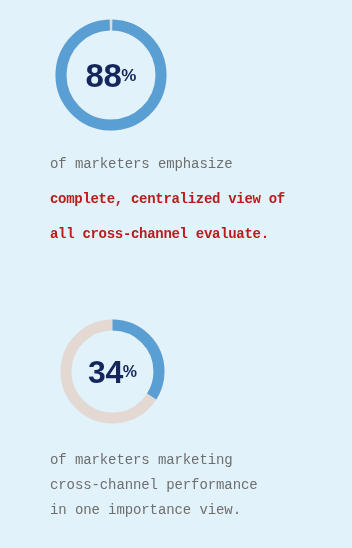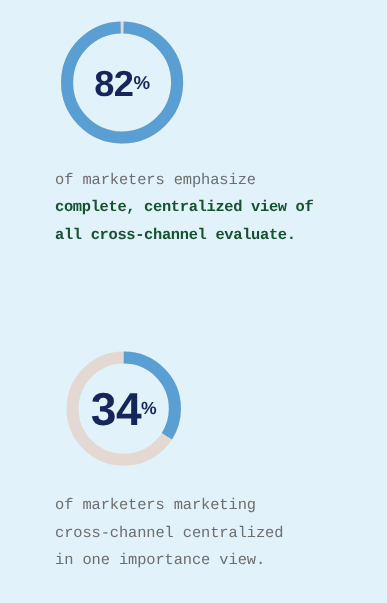--- a/index.html
+++ b/index.html
@@ -67,21 +67,21 @@
 
   .pct-value {
     font-family: "Liberation Sans", sans-serif;
     font-weight: bold;
     color: #15265c;
     letter-spacing: -0.5px;
     line-height: 1;
     display: inline-block;
   }
   .donut-1 .pct-value { font-size: 33px; }
-  .donut-2 .pct-value { font-size: 42px; }
+  .donut-2 .pct-value { font-size: 32px; }
 
   .pct-sign {
     font-family: "Liberation Sans", sans-serif;
     font-weight: bold;
     color: #15265c;
     line-height: 1;
     display: inline-block;
     vertical-align: baseline;
   }
   .donut-1 .pct-sign { font-size: 17px; }
@@ -93,22 +93,23 @@
     font-family: Liberation Mono, monospace;
     font-size: 14px;
     line-height: 25px;
     color: #6e6e6e;
     letter-spacing: -0.1px;
   }
 
   .caption .line { display: block; white-space: nowrap; }
   .caption .line.bold {
     font-weight: bold;
-    color: #14532d;
+    color: #b91c1c;
     letter-spacing: -0.3px;
+    margin-top: 10px;
   }
 
   .stat-block-1 .caption { margin-top: 20px; }
   .stat-block-2 .caption { margin-top: 16px; }
 </style>
 </head>
 <body>
 
 <div class="infographic">
 
@@ -116,21 +117,21 @@
 
     <div class="donut-wrap">
       <div class="donut-1" style="width:112px;height:112px;">
         <svg class="donut-svg" width="112" height="112" viewBox="0 0 112 112">
 
           <circle cx="56" cy="56" r="50" fill="none" stroke="#e3d9d2" stroke-width="11"></circle>
 
           <circle cx="56" cy="56" r="50" fill="none" stroke="#5a9fd4" stroke-width="11" stroke-linecap="butt" stroke-dasharray="311.02 3.14" stroke-dashoffset="0" transform="rotate(-88.5 56 56)"></circle>
         </svg>
         <div class="donut-center">
-          <span class="pct-value">82</span>
+          <span class="pct-value">88</span>
             <span class="pct-sign">%</span>
         </div>
       </div>
     </div>
 
     <div class="caption">
       <span class="line">of marketers emphasize</span>
       <span class="line bold">complete, centralized view of</span>
       <span class="line bold">all cross-channel evaluate.</span>
     </div>
@@ -149,19 +150,19 @@
         </svg>
         <div class="donut-center">
           <span class="pct-value">34</span>
             <span class="pct-sign">%</span>
         </div>
       </div>
     </div>
 
     <div class="caption">
       <span class="line">of marketers marketing</span>
-      <span class="line">cross-channel centralized</span>
+      <span class="line">cross-channel performance</span>
       <span class="line">in one importance view.</span>
     </div>
 
   </div>
 
 </div>
 
 </body></html>

